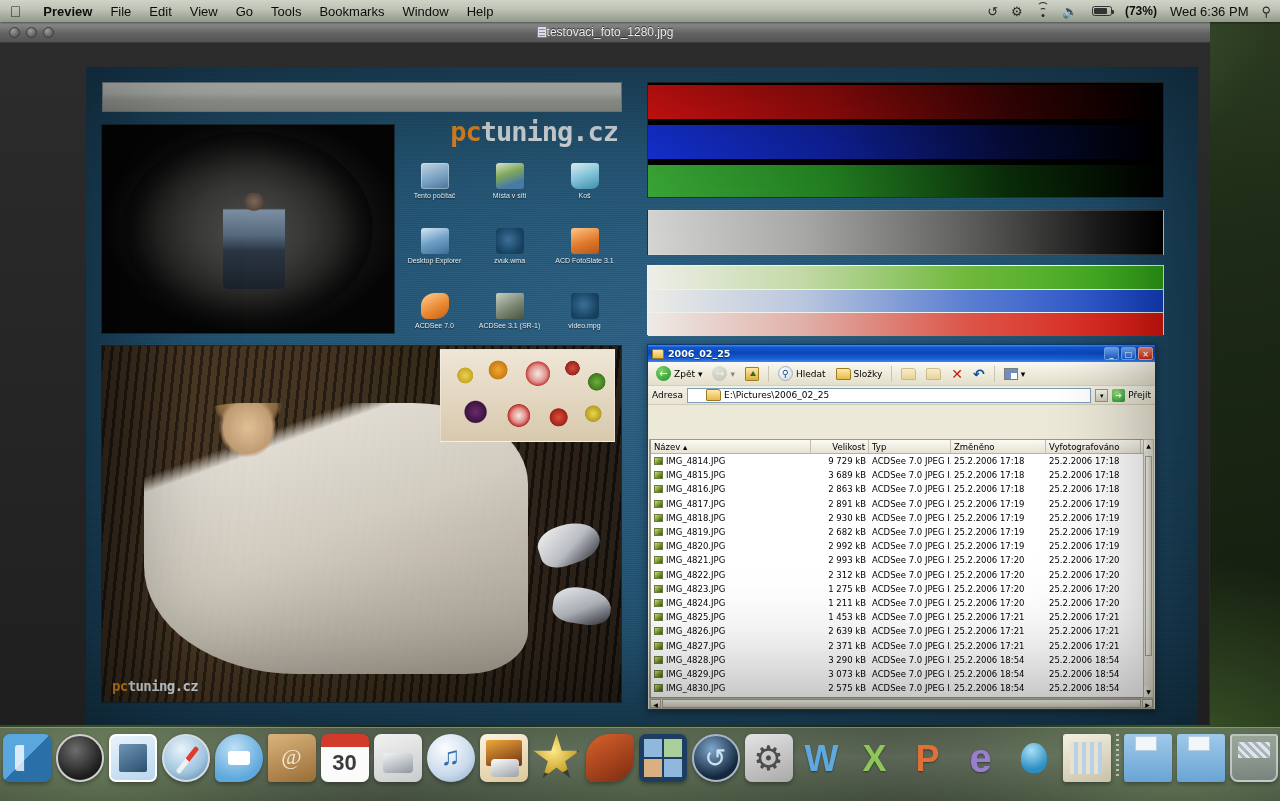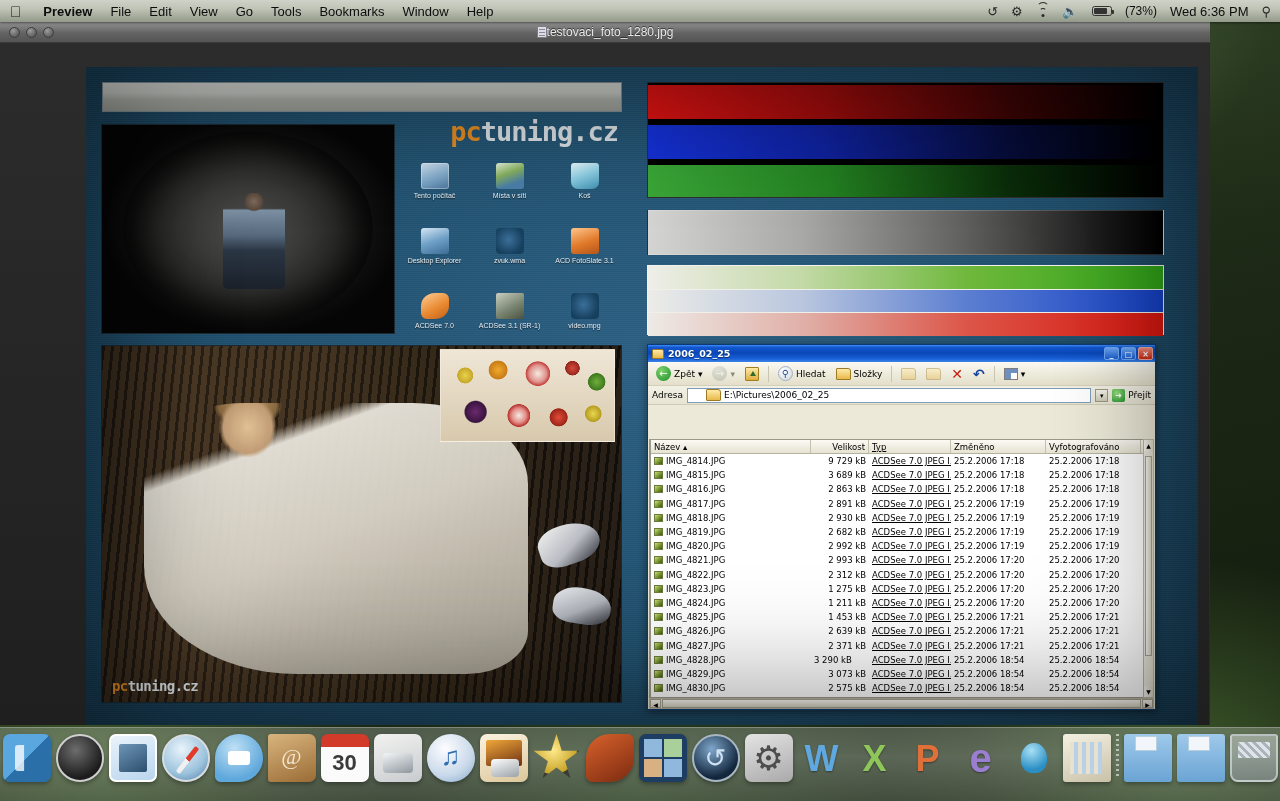--- a/index.html
+++ b/index.html
@@ -23,21 +23,21 @@
   #menubar { position:absolute; left:0; top:0; width:1280px; height:22px;
     background:linear-gradient(180deg,#cfd3c8 0%, #bfc4b6 40%, #a9afa0 70%, #939a8a 100%);
     display:flex; align-items:center; font-size:13px; color:#0d0d0d;
     box-shadow:0 1px 2px rgba(0,0,0,.45); z-index:40; }
   #menubar .apple { margin:0 13px 0 10px; font-size:15px; line-height:1; color:#1a1a1a; }
   #menubar .mi { padding:0 9px; white-space:nowrap; }
   #menubar .mi.app { font-weight:bold; }
   #menubar .spacer { flex:1; }
   #menubar .right { display:flex; align-items:center; gap:13px; padding-right:9px; font-size:12.5px; }
   #menubar .right .glyph { font-size:13px; opacity:.85; }
-  #menubar .battpct { font-size:12px; }
+  #menubar .battpct { font-size:12px;font-weight:bold; }
   #menubar .clock { font-weight:normal; font-size:13px; }
   .batt { display:inline-block; width:20px; height:10px; border:1.4px solid #333;
           border-radius:2.5px; position:relative; vertical-align:middle; }
   .batt:after{content:"";position:absolute;right:-3.5px;top:2.5px;width:2.5px;height:4px;background:#333;border-radius:0 1px 1px 0;}
   .batt i{position:absolute;left:1px;top:1px;bottom:1px;width:70%;background:#333;border-radius:1px;display:block;}
   .wifi { display:inline-block; width:14px; height:11px; position:relative; }
   .wifi b{position:absolute;left:50%;bottom:0;transform:translateX(-50%);width:3px;height:3px;background:#2b2b2b;border-radius:50%;}
   .wifi s{position:absolute;left:50%;transform:translateX(-50%);border:1.6px solid #2b2b2b;border-bottom-color:transparent;border-left-color:transparent;border-right-color:transparent;border-radius:50%;}
   .wifi s.a{width:7px;height:7px;bottom:2px;} .wifi s.b{width:13px;height:13px;bottom:2px;}
 
@@ -224,21 +224,21 @@
      font-size:8px; text-align:center; line-height:13px; }
 
   #ex-list { position:absolute; left:0; right:0; top:94px; bottom:11px;
      background:#fff; border:1px solid #9a9a8c; border-left:2px solid #9b9b8d;
      margin:0 1px; overflow:hidden; }
   #ex-head { display:flex; height:14px; font-size:8.5px;
      background:linear-gradient(180deg,#fbfaf4,#e6e3d2); border-bottom:1px solid #b7b3a1; }
   #ex-head div { border-right:1px solid #c4c0ae; padding:1px 3px; overflow:hidden;
      white-space:nowrap; display:flex; align-items:center; }
   .c-name{width:160px;} .c-size{width:58px; justify-content:flex-end;}
-  .c-type{width:82px;text-decoration:underline;} .c-mod{width:95px;} .c-shot{width:95px;} .c-dim{flex:1;}
+  .c-type{width:82px;} .c-mod{width:95px;} .c-shot{width:95px;} .c-dim{flex:1;}
   #ex-rows { font-size:8.5px; }
   .row { display:flex; height:14.2px; align-items:center; }
   .row div { padding:0 3px; overflow:hidden; white-space:nowrap; }
   .row .c-name { display:flex; align-items:center; gap:3px; }
   .jpgico { width:9px; height:8px; background:linear-gradient(135deg,#cfe07a,#6f8f2a 60%,#3d5412);
      border:1px solid #6c7a3c; flex:none; }
   #ex-vscroll { position:absolute; right:1px; top:94px; bottom:11px; width:11px;
      background:linear-gradient(90deg,#f0eee3,#e3e0cf); border:1px solid #bdb9a6; }
   #ex-vscroll .thumb { position:absolute; left:1px; right:1px; top:16px; height:200px;
      background:linear-gradient(90deg,#fdfdf8,#d9d5c2); border:1px solid #a7a391; }
@@ -691,21 +691,21 @@
                   <div class="c-type">ACDSee 7.0 JPEG I...</div>
                   <div class="c-mod">25.2.2006 17:21</div>
                   <div class="c-shot">25.2.2006 17:21</div>
                   <div class="c-dim">3456 x 2304</div>
                 </div>
                 <div class="row">
                   <div class="c-name">
                     <span class="jpgico"></span>
                     <span>IMG_4828.JPG</span>
                   </div>
-                  <div class="c-size" style="">3 290 kB</div>
+                  <div class="c-size" style="text-align:right">3 290 kB</div>
                   <div class="c-type">ACDSee 7.0 JPEG I...</div>
                   <div class="c-mod">25.2.2006 18:54</div>
                   <div class="c-shot">25.2.2006 18:54</div>
                   <div class="c-dim">3456 x 2304</div>
                 </div>
                 <div class="row">
                   <div class="c-name">
                     <span class="jpgico"></span>
                     <span>IMG_4829.JPG</span>
                   </div>

